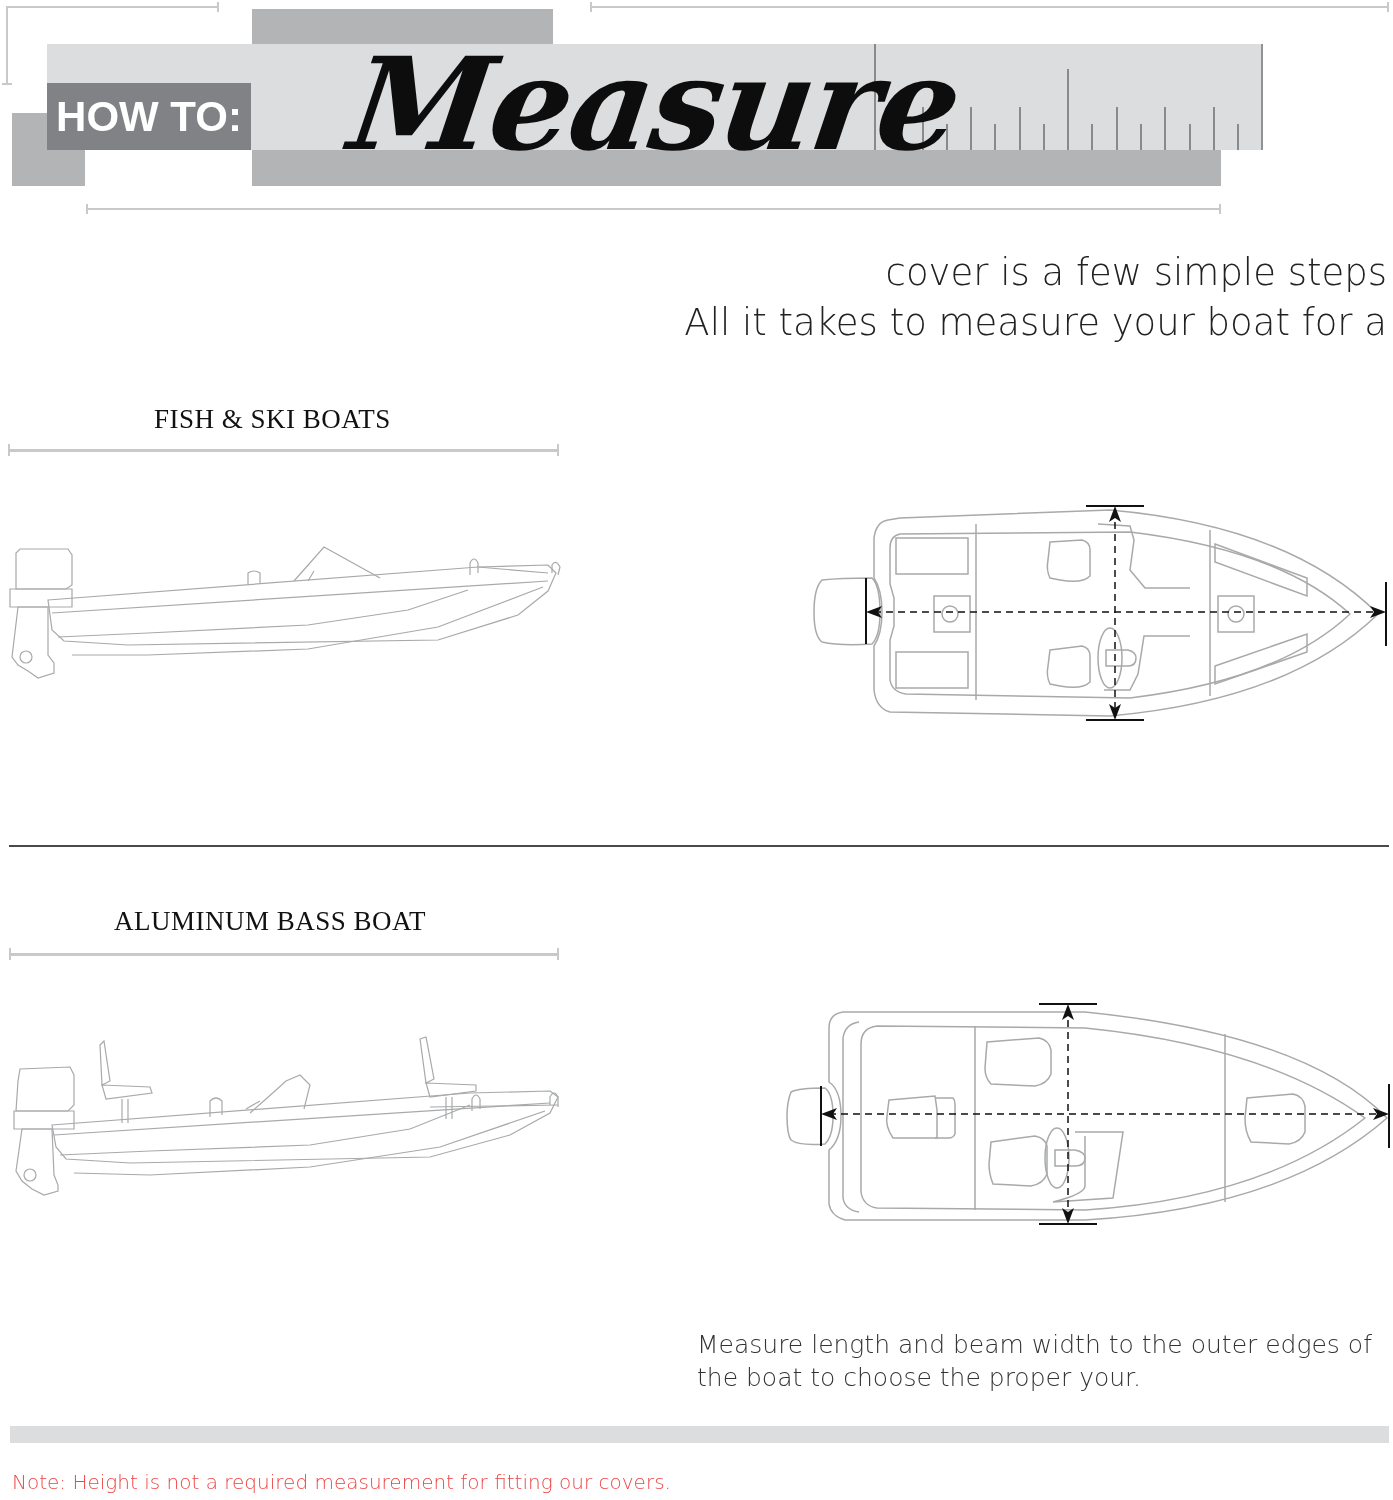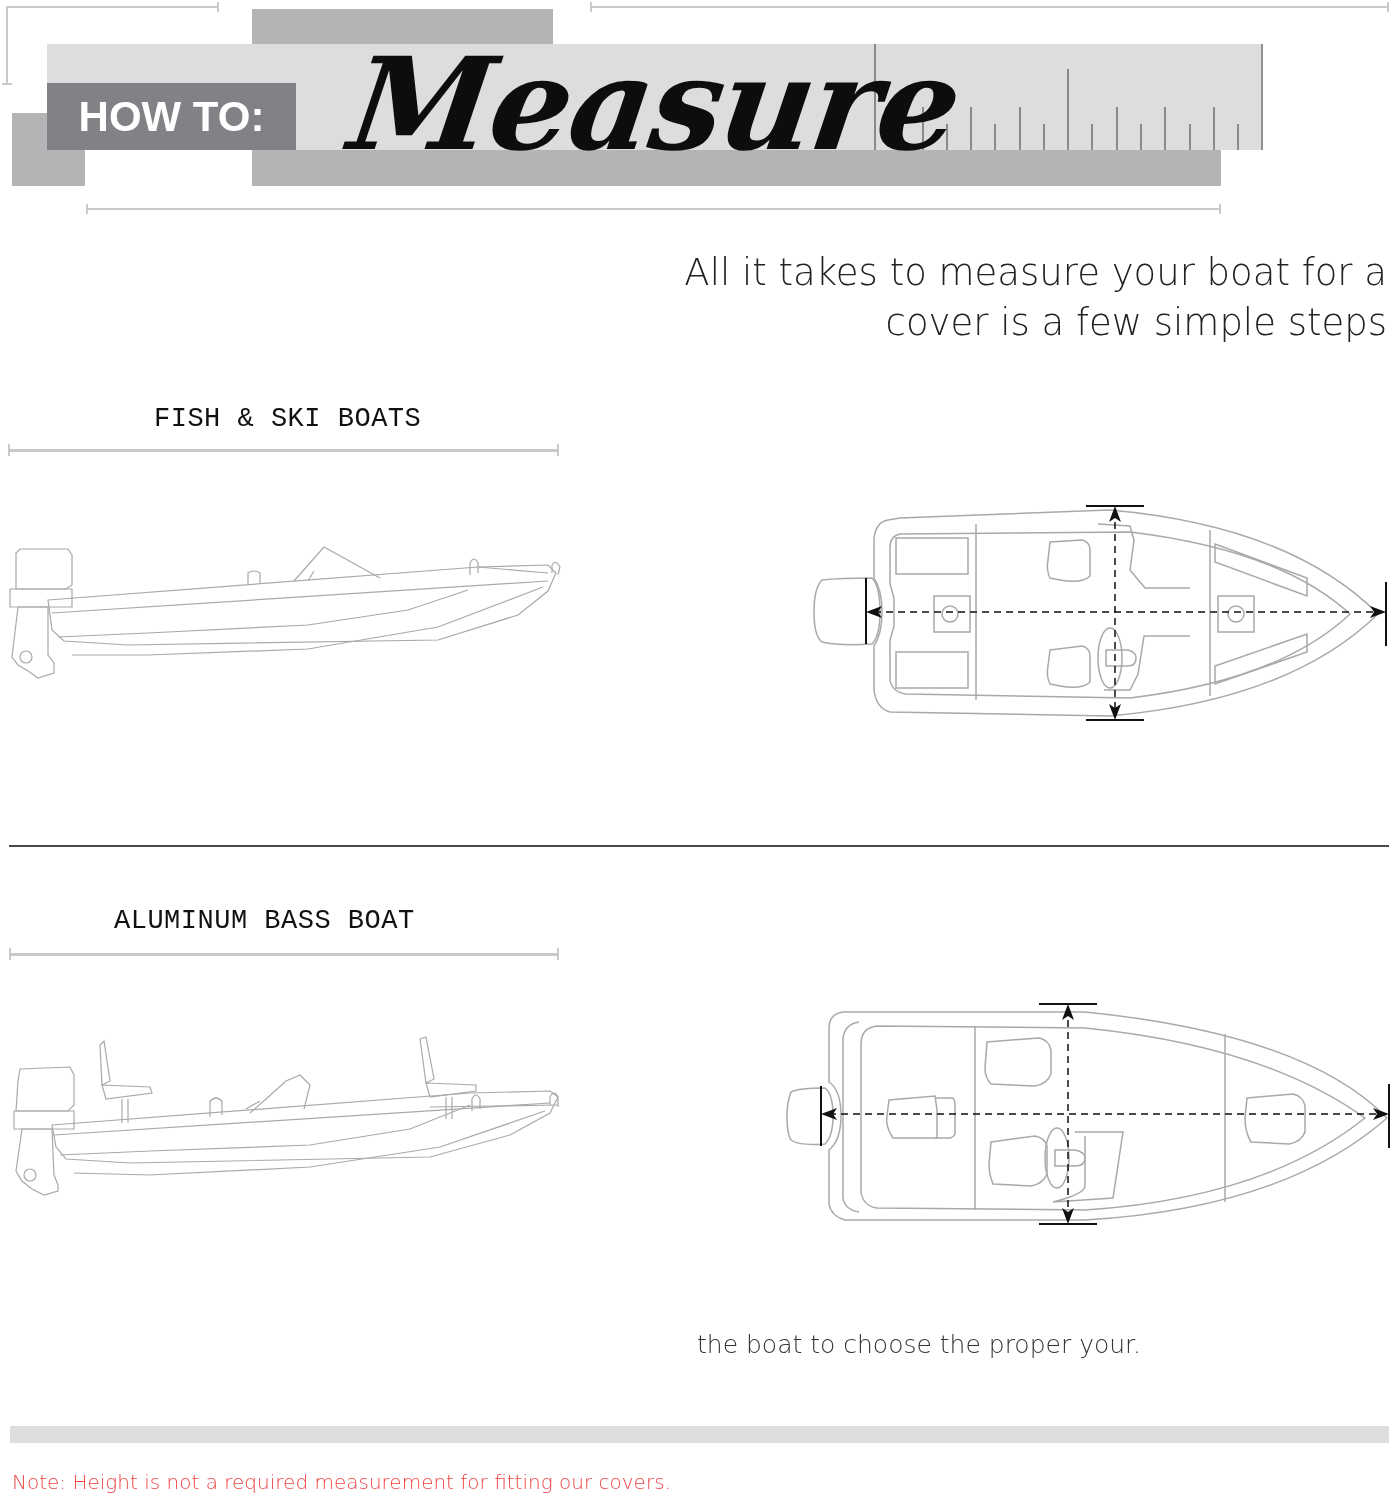--- a/index.html
+++ b/index.html
@@ -1,24 +1,24 @@
 <!DOCTYPE html>
 <html><head>
 <meta charset="utf-8">
 <style>
   html, body { margin:0; padding:0; background:#ffffff; }
   body { width:1393px; height:1500px; position:relative; overflow:hidden; font-family:"DejaVu Sans", sans-serif; color:#1a1a1a; }
   .abs { position:absolute; }
   .hl { position:absolute; background:#c8c9ca; }
   .vl { position:absolute; background:#c8c9ca; }
-  .howto-box { position:absolute; left:47px; top:83px; width:249px; height:67px; background:#808285; display:flex; align-items:center; justify-content:center; }
+  .howto-box { position:absolute; left:47px; top:83px; width:204px; height:67px; background:#808285; display:flex; align-items:center; justify-content:center; }
   .howto-text { color:#ffffff; font-family:"Liberation Sans", sans-serif; font-weight:bold; font-size:42px; letter-spacing:0px; }
   .measure-title { position:absolute; left:352px; top:40px; font-family:"DejaVu Serif", serif; font-style:italic; font-weight:bold; font-size:128px; line-height:1; color:#0d0d0d; letter-spacing:-2px; transform:skewX(-8deg); }
   .intro { position:absolute; right:6px; top:248px; width:720px; text-align:right; font-family:"DejaVu Sans", sans-serif; font-weight:200; font-size:37px; line-height:50px; color:#222; }
-  .section-label { position:absolute; font-family:Liberation Mono, monospace; font-size:27px; color:#111; letter-spacing:0.5px; }
+  .section-label { position:absolute; font-family:Liberation Serif, serif; font-size:27px; color:#111; letter-spacing:0.5px; }
   .caption { position:absolute; left:697px; top:1328px; width:690px; font-family:"DejaVu Sans", sans-serif; font-weight:200; font-size:25px; line-height:33px; color:#333; }
   .note { position:absolute; left:12px; top:1470px; font-family:"DejaVu Sans", sans-serif; font-weight:200; font-size:20px; color:#ef4444; }
   svg { position:absolute; overflow:visible; }
 </style>
 </head>
 <body>
 
 <div>
 
   <div class="hl" style="left:6px; top:6px; width:212px; height:2px;"></div>
@@ -60,22 +60,22 @@
     <span class="howto-text">HOW TO:</span>
   </div>
   <div class="measure-title">Measure</div>
 
   <div class="hl" style="left:86px; top:208px; width:1135px; height:2px;"></div>
   <div class="vl" style="left:86px; top:204px; width:2px; height:10px;"></div>
   <div class="vl" style="left:1219px; top:204px; width:2px; height:10px;"></div>
 </div>
 
 <div class="intro">
+  <div>cover is a few simple steps</div>
   <div>All it takes to measure your boat for a</div>
-  <div>cover is a few simple steps</div>
 </div>
 
 <div>
   <div class="section-label" style="left:154px; top:404px;">FISH &amp; SKI BOATS</div>
   <div class="hl" style="left:9px; top:449px; width:550px; height:3px;"></div>
   <div class="vl" style="left:8px; top:444px; width:2px; height:12px;"></div>
   <div class="vl" style="left:557px; top:444px; width:2px; height:12px;"></div>
 
   <svg style="left:8px; top:545px;" width="560" height="140" viewBox="0 0 560 140">
     <g fill="none" stroke="#a7a9ab" stroke-width="1.2">
@@ -225,17 +225,18 @@
       <line x1="254" y1="6" x2="312" y2="6" stroke-width="2"></line>
       <line x1="254" y1="226" x2="312" y2="226" stroke-width="2"></line>
       <line x1="283" y1="10" x2="283" y2="222" stroke-dasharray="7,5"></line>
       <path d="M283 6 L277 22 L283 18 L289 22 Z" stroke="none"></path>
       <path d="M283 226 L277 210 L283 214 L289 210 Z" stroke="none"></path>
     </g>
   </svg>
 </div>
 
 <div class="caption">
+  <div>Measure length and beam width to the outer edges of</div>
   <div>the boat to choose the proper your.</div>
 </div>
 
 <div class="abs" style="left:10px; top:1426px; width:1379px; height:17px; background:#dcddde;"></div>
 <div class="note">Note: Height is not a required measurement for fitting our covers.</div>
 
 </body></html>

